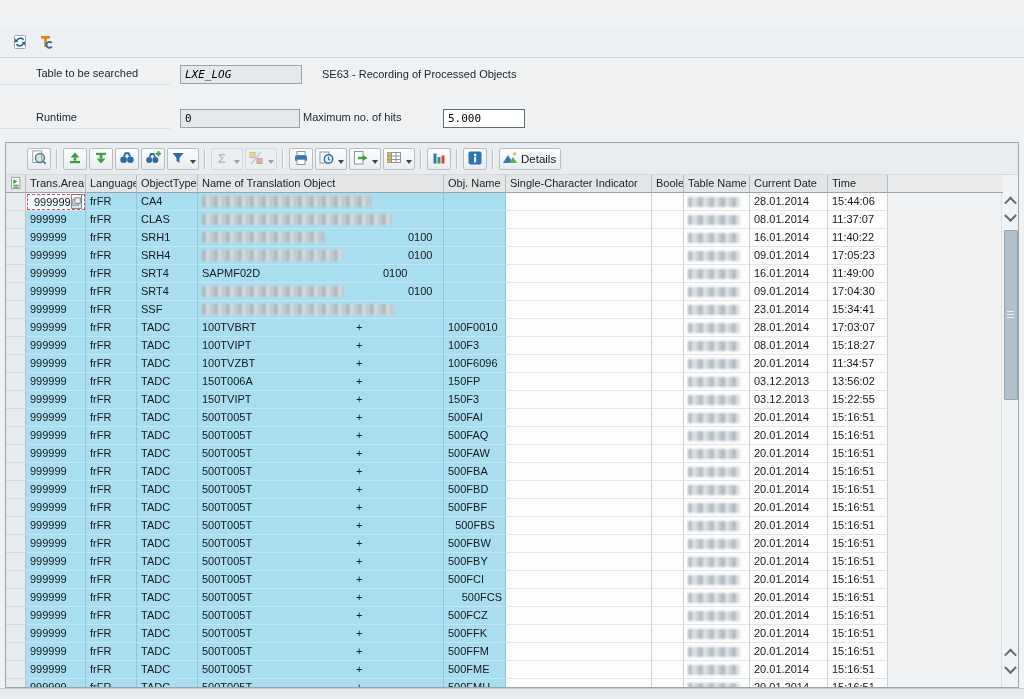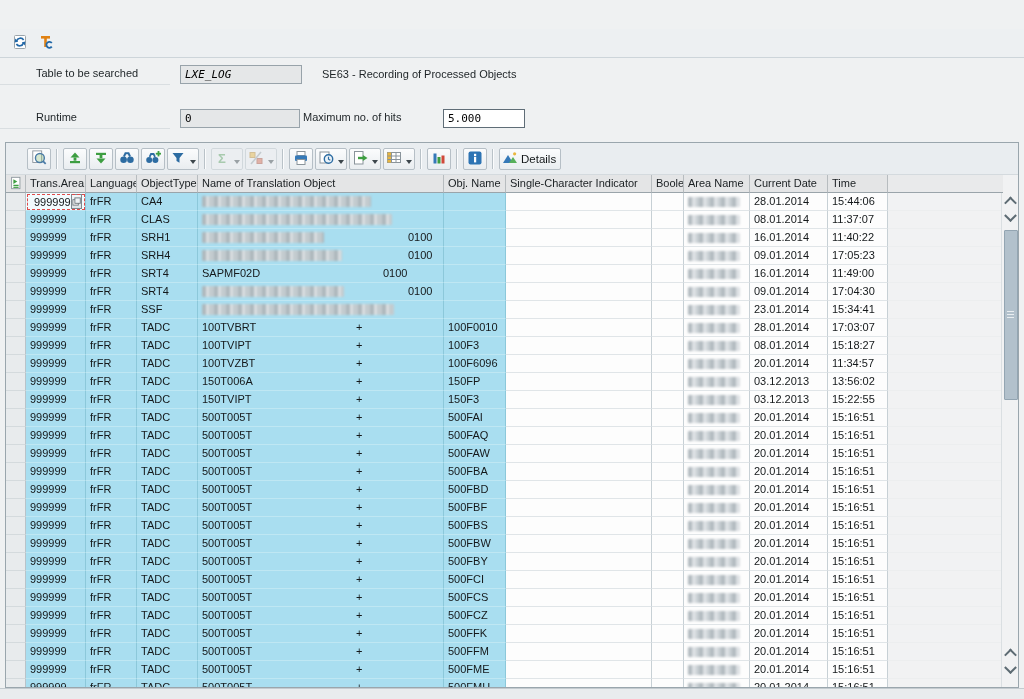--- a/index.html
+++ b/index.html
@@ -255,21 +255,21 @@
               <rect x="5" y="12.2" width="6" height="1.4" fill="#3d9e41"></rect>
             </svg></span>
         </div>
         <div class="h-cell" style="width: 60px; flex: 0 0 60px;">Trans.Area</div>
         <div class="h-cell" style="width: 51px; flex: 0 0 51px;">Language</div>
         <div class="h-cell" style="width: 61px; flex: 0 0 61px;">ObjectType</div>
         <div class="h-cell" style="width: 246px; flex: 0 0 246px;">Name of Translation Object</div>
         <div class="h-cell" style="width: 62px; flex: 0 0 62px;">Obj. Name</div>
         <div class="h-cell" style="width: 146px; flex: 0 0 146px;">Single-Character Indicator</div>
         <div class="h-cell" style="width: 32px; flex: 0 0 32px;">Boolean</div>
-        <div class="h-cell" style="width: 66px; flex: 0 0 66px;">Area Name</div>
+        <div class="h-cell" style="width: 66px; flex: 0 0 66px;">Table Name</div>
         <div class="h-cell" style="width: 78px; flex: 0 0 78px;">Current Date</div>
         <div class="h-cell" style="width: 60px; flex: 0 0 60px;">Time</div>
         <div id="header-filler"></div>
       </div>
     <div id="grid-body">
         <div class="g-row">
           <div class="cell sel" style="width: 20px; flex: 0 0 20px;"></div>
           <div class="cell hl selected" style="width: 60px; flex: 0 0 60px;">
             <span style="padding-left:4px;">999999</span>
             <span class="f4-btn">
@@ -527,21 +527,21 @@
           <div class="cell plain" style="width: 78px; flex: 0 0 78px;">20.01.2014</div>
           <div class="cell plain" style="width: 60px; flex: 0 0 60px;">15:16:51</div>
           <div class="cell filler"></div>
         </div>
         <div class="g-row">
           <div class="cell sel" style="width: 20px; flex: 0 0 20px;"></div>
           <div class="cell hl" style="width: 60px; flex: 0 0 60px;">999999</div>
           <div class="cell hl" style="width: 51px; flex: 0 0 51px;">frFR</div>
           <div class="cell hl" style="width: 61px; flex: 0 0 61px;">TADC</div>
           <div class="cell hl name-cell" style="width: 246px; flex: 0 0 246px;"><span>500T005T</span><span class="pos" style="left: 158px;">+</span></div>
-          <div class="cell hl" style="width: 62px; flex: 0 0 62px;">500FBS</div>
+          <div class="cell hl" style="width: 62px; flex: 0 0 62px; text-align: center;">500FBS</div>
           <div class="cell plain" style="width: 146px; flex: 0 0 146px;"></div>
           <div class="cell plain" style="width: 32px; flex: 0 0 32px;"></div>
           <div class="cell plain" style="width: 66px; flex: 0 0 66px;"><span class="mask user" style="width: 52px;"></span></div>
           <div class="cell plain" style="width: 78px; flex: 0 0 78px;">20.01.2014</div>
           <div class="cell plain" style="width: 60px; flex: 0 0 60px;">15:16:51</div>
           <div class="cell filler"></div>
         </div>
         <div class="g-row">
           <div class="cell sel" style="width: 20px; flex: 0 0 20px;"></div>
           <div class="cell hl" style="width: 60px; flex: 0 0 60px;">999999</div>
@@ -583,21 +583,21 @@
           <div class="cell plain" style="width: 78px; flex: 0 0 78px;">20.01.2014</div>
           <div class="cell plain" style="width: 60px; flex: 0 0 60px;">15:16:51</div>
           <div class="cell filler"></div>
         </div>
         <div class="g-row">
           <div class="cell sel" style="width: 20px; flex: 0 0 20px;"></div>
           <div class="cell hl" style="width: 60px; flex: 0 0 60px;">999999</div>
           <div class="cell hl" style="width: 51px; flex: 0 0 51px;">frFR</div>
           <div class="cell hl" style="width: 61px; flex: 0 0 61px;">TADC</div>
           <div class="cell hl name-cell" style="width: 246px; flex: 0 0 246px;"><span>500T005T</span><span class="pos" style="left: 158px;">+</span></div>
-          <div class="cell hl" style="width: 62px; flex: 0 0 62px;">500FCS</div>
+          <div class="cell hl" style="width: 62px; flex: 0 0 62px; text-align: right;">500FCS</div>
           <div class="cell plain" style="width: 146px; flex: 0 0 146px;"></div>
           <div class="cell plain" style="width: 32px; flex: 0 0 32px;"></div>
           <div class="cell plain" style="width: 66px; flex: 0 0 66px;"><span class="mask user" style="width: 52px;"></span></div>
           <div class="cell plain" style="width: 78px; flex: 0 0 78px;">20.01.2014</div>
           <div class="cell plain" style="width: 60px; flex: 0 0 60px;">15:16:51</div>
           <div class="cell filler"></div>
         </div>
         <div class="g-row">
           <div class="cell sel" style="width: 20px; flex: 0 0 20px;"></div>
           <div class="cell hl" style="width: 60px; flex: 0 0 60px;">999999</div>

